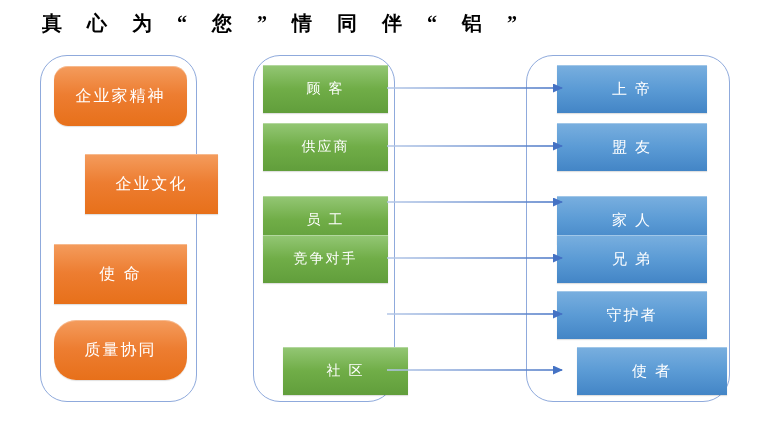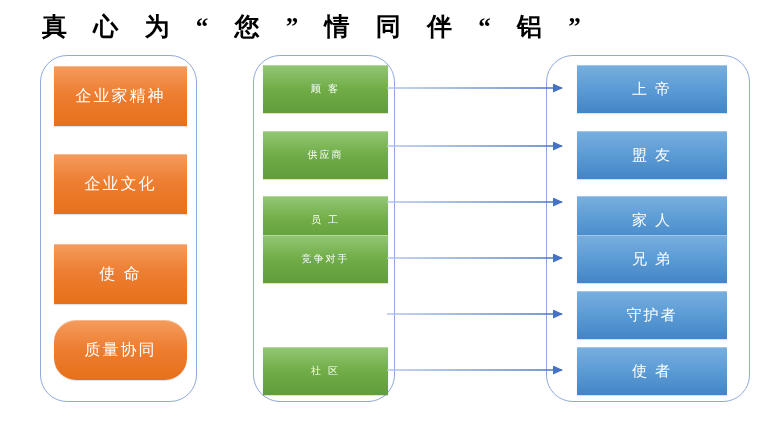--- a/index.html
+++ b/index.html
@@ -9,66 +9,66 @@
     background:#ffffff;
     overflow:hidden;
     font-family:"Liberation Sans", sans-serif;
   }
   .slide-title{
     position:absolute;
     left:42px;top:10px;
     width:700px;
     font-family:"Liberation Serif", serif;
     font-weight:bold;
-    font-size:25px;
+    font-size:20px;
     color:#000000;
     letter-spacing:8px;
     word-spacing:4px;
     white-space:nowrap;
   }
   .group{
     position:absolute;
     top:55px;
     height:347px;
     border:1.4px solid #8faadc;
     border-radius:27px;
     background:transparent;
     box-sizing:border-box;
   }
   .group-left{left:40px;width:157px;}
   .group-middle{left:253px;width:142px;}
-  .group-right{left:546px;width:204px;}
+  .group-right{left:526px;width:204px;}
   .box{
     position:absolute;
     display:flex;
     align-items:center;
     justify-content:center;
     color:#ffffff;
     text-align:center;
     letter-spacing:2px;
     box-shadow:inset 0 1px 0 rgba(255,255,255,0.30), 0 1px 1px rgba(0,0,0,0.12);
     white-space:nowrap;
   }
   .box-orange{
     left:13px;width:133px;height:60px;
     font-size:16px;
     background:linear-gradient(180deg,#f49c5d 0%,#ed7d31 48%,#e7701a 100%);
   }
   .box-green{
     left:9px;width:125px;height:48px;
-    font-size:10px;
+    font-size:14px;
     background:linear-gradient(180deg,#94c775 0%,#70ad47 50%,#619e3b 100%);
   }
   .box-blue{
     left:30px;width:150px;height:48px;
     font-size:15px;
     background:linear-gradient(180deg,#79afdf 0%,#5b9bd5 50%,#4385c6 100%);
   }
-  .ol-0{top:10px;} .ol-1{top:98px;} .ol-2{top:188px;} .ol-3{top:264px;border-radius:22px;}
-  .r-0{top:9px;} .r-1{top:67px;margin-top:8px;} .r-2{top:123px;margin-top:17px;} .r-3{top:179px;} .r-4{top:235px;} .r-5{top:291px;}
+  .ol-0{top:10px;border-radius:14px;} .ol-1{top:98px;margin-left:31px;} .ol-2{top:188px;} .ol-3{top:264px;border-radius:22px;}
+  .r-0{top:9px;} .r-1{top:67px;} .r-2{top:123px;margin-top:17px;} .r-3{top:179px;} .r-4{top:235px;} .r-5{top:291px;margin-left:20px;}
   .arrow-layer{
     position:absolute;left:0;top:0;width:770px;height:429px;
     pointer-events:none;
   }
 </style>
 </head>
 <body>
 
 <div class="canvas">
 

